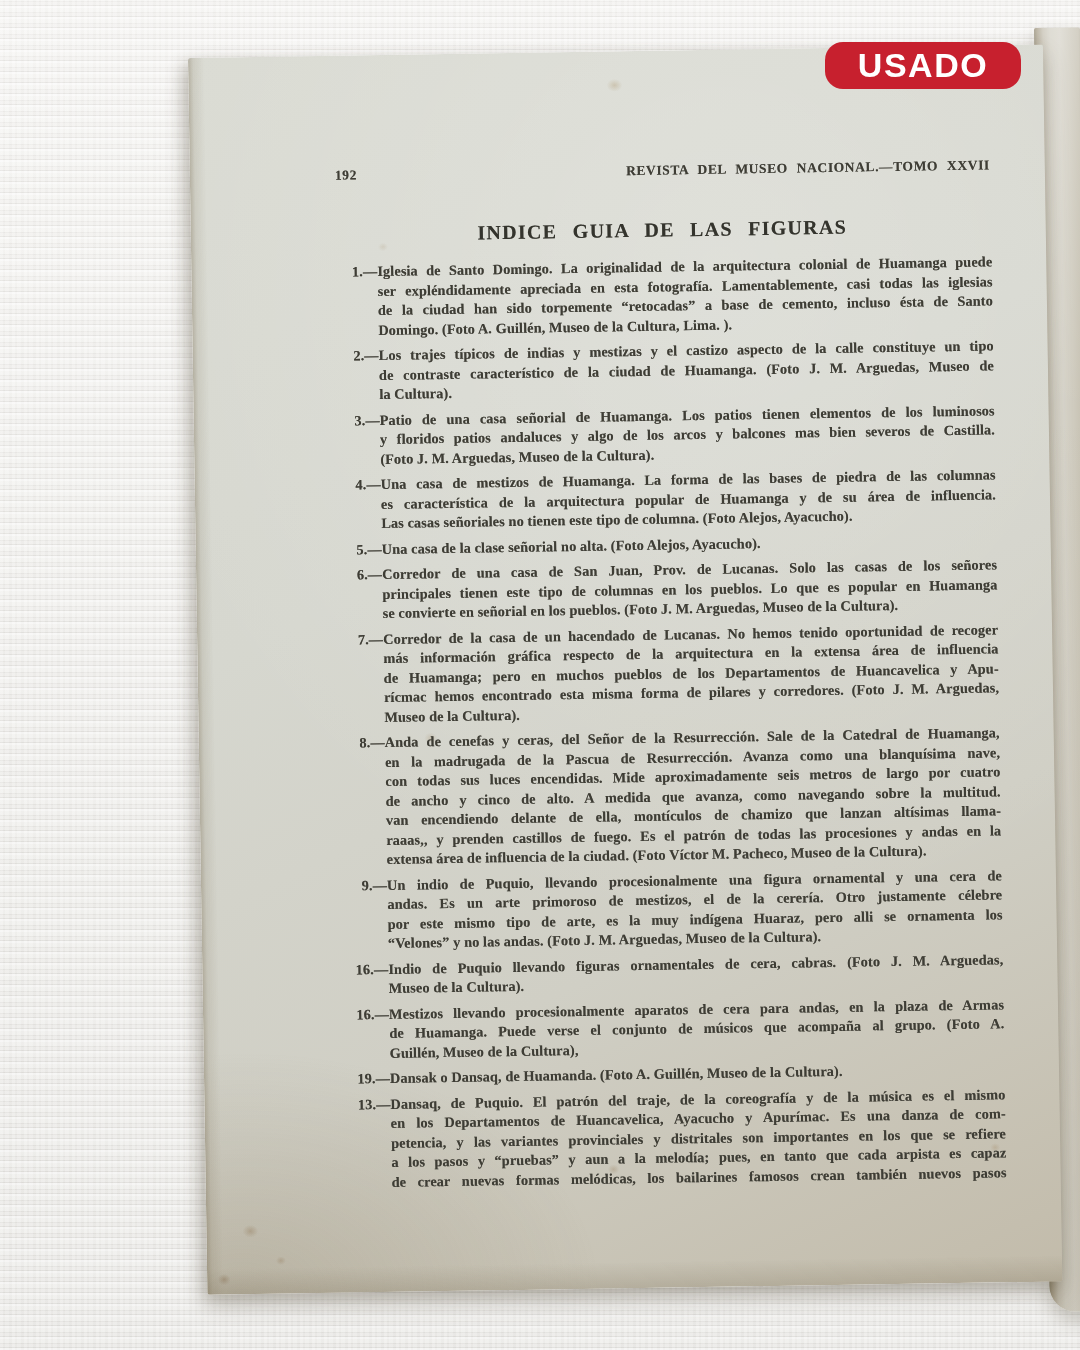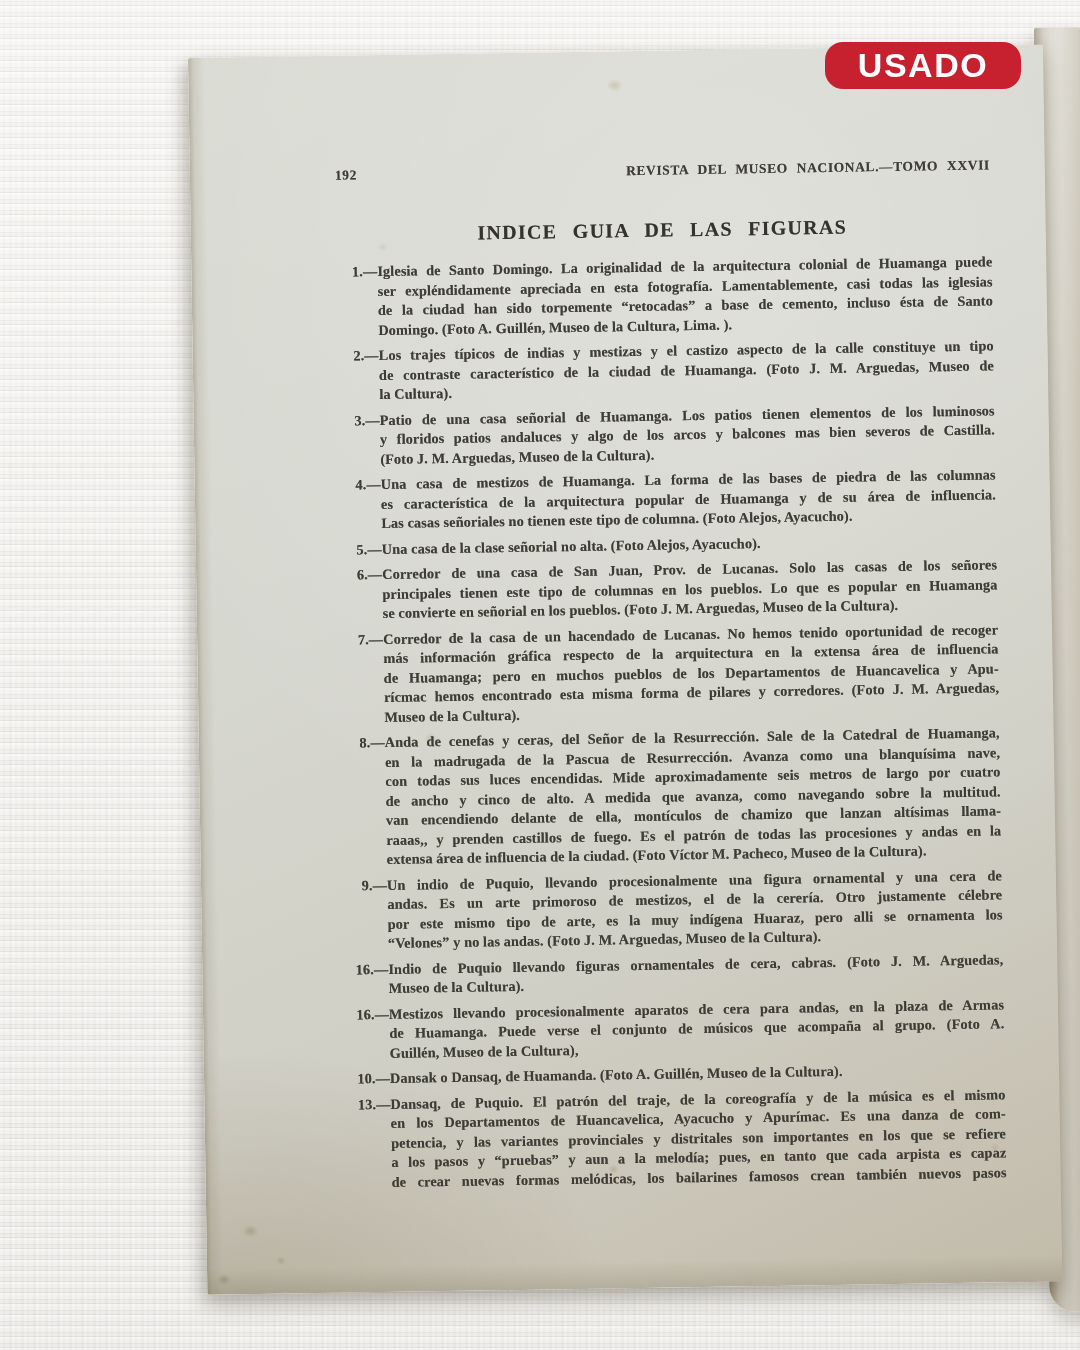--- a/index.html
+++ b/index.html
@@ -184,21 +184,21 @@
           </div>
           <div class="entry">
             <div class="num">16.—</div>
             <div>
               <div class="line">Mestizos llevando procesionalmente aparatos de cera para andas, en la plaza de Armas</div>
               <div class="line">de Huamanga. Puede verse el conjunto de músicos que acompaña al grupo. (Foto A.</div>
               <div class="line last">Guillén, Museo de la Cultura),</div>
             </div>
           </div>
           <div class="entry">
-            <div class="num">10.—</div>
+            <div class="num">19.—</div>
             <div>
               <div class="line last">Dansak o Dansaq, de Huamanda. (Foto A. Guillén, Museo de la Cultura).</div>
             </div>
           </div>
           <div class="entry">
             <div class="num">13.—</div>
             <div>
               <div class="line">Dansaq, de Puquio. El patrón del traje, de la coreografía y de la música es el mismo</div>
               <div class="line">en los Departamentos de Huancavelica, Ayacucho y Apurímac. Es una danza de com-</div>
               <div class="line">petencia, y las variantes provinciales y distritales son importantes en los que se refiere</div>

